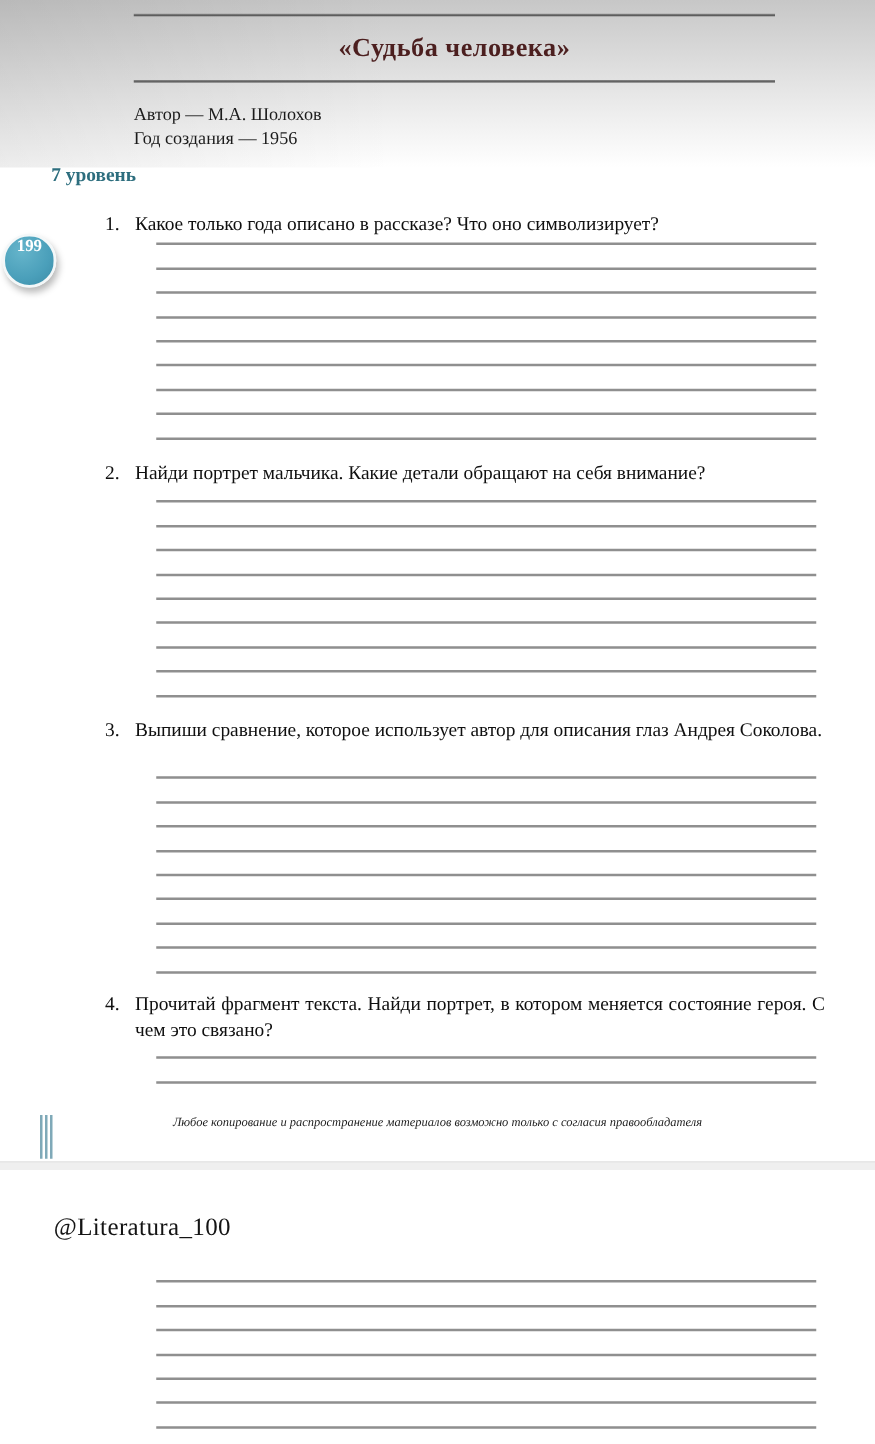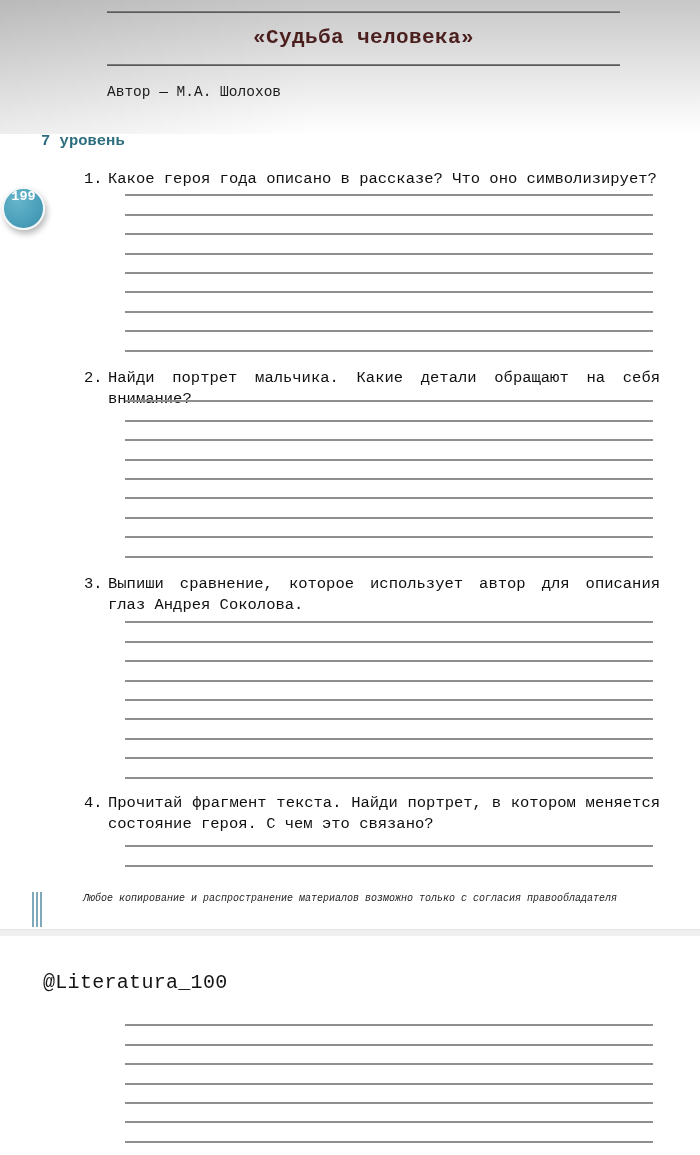--- a/index.html
+++ b/index.html
@@ -7,21 +7,21 @@
     --accent-teal:#2d6e7e;
     --badge-teal:#4a9fba;
     --answer-line:#8f8f8f;
     --rule:#4a4a4a;
   }
   html,body{margin:0;padding:0;}
   body{background:#ffffff;}
   .sheet{
     position:relative;width:700px;height:1155px;overflow:hidden;
     background:#ffffff;color:#111;
-    font-family:Liberation Mono, monospace;
+    font-family:Liberation Serif, serif;
   }
   .top-gradient{
     position:absolute;top:0;left:0;width:700px;height:134px;
     background:
       linear-gradient(to right, rgba(0,0,0,0.07), rgba(0,0,0,0) 45%),
       linear-gradient(to bottom, #c7c7c7 0%, #dedede 40%, #f0f0f0 72%, #ffffff 100%);
   }
   .rule{
     position:absolute;left:107px;width:513px;height:2px;
     background:linear-gradient(to bottom,#8a8a8a,var(--rule));
@@ -87,31 +87,32 @@
 <div class="sheet">
 
   <div class="top-gradient"></div>
 
   <div class="rule r1"></div>
   <div class="doc-title">«Судьба человека»</div>
   <div class="rule r2"></div>
 
   <div class="author-block">
     <div>Автор — М.А. Шолохов</div>
+    <div>Год создания — 1956</div>
   </div>
 
   <div class="level-heading">7 уровень</div>
 
   <div class="page-badge">
     <span>199</span>
   </div>
 
   <div class="question q1">
     <span class="q-num">1.</span>
-    <span class="q-text">Какое героя года описано в рассказе? Что оно символизирует?</span>
+    <span class="q-text">Какое только года описано в рассказе? Что оно символизирует?</span>
   </div>
   <div class="lines-block lb1">
       <div class="ans-line"></div>
       <div class="ans-line"></div>
       <div class="ans-line"></div>
       <div class="ans-line"></div>
       <div class="ans-line"></div>
       <div class="ans-line"></div>
       <div class="ans-line"></div>
       <div class="ans-line"></div>

